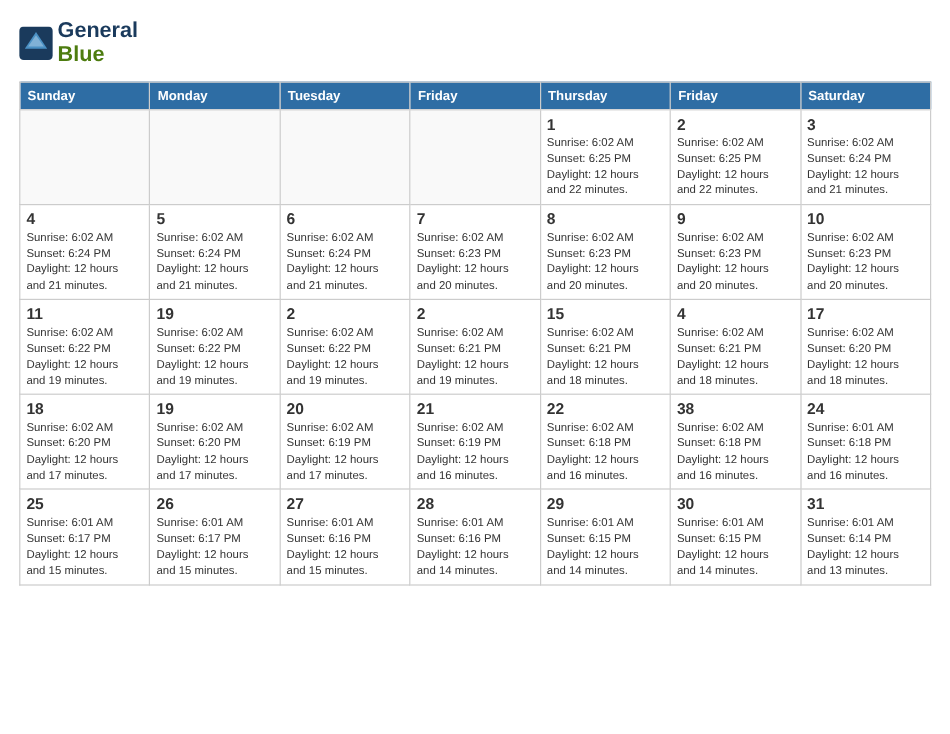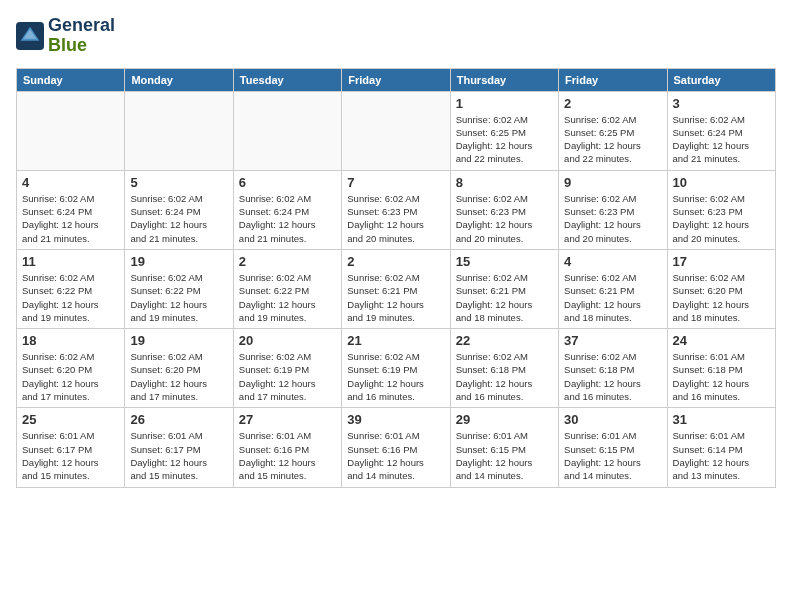--- a/index.html
+++ b/index.html
@@ -280,21 +280,21 @@
 and 16 minutes.</div>
         </td>
         <td>
           <div class="day-number">22</div>
           <div class="day-info" style="white-space: pre-line;">Sunrise: 6:02 AM
 Sunset: 6:18 PM
 Daylight: 12 hours
 and 16 minutes.</div>
         </td>
         <td>
-          <div class="day-number">37</div>
+          <div class="day-number">38</div>
           <div class="day-info" style="white-space: pre-line;">Sunrise: 6:02 AM
 Sunset: 6:18 PM
 Daylight: 12 hours
 and 16 minutes.</div>
         </td>
         <td>
           <div class="day-number">24</div>
           <div class="day-info" style="white-space: pre-line;">Sunrise: 6:01 AM
 Sunset: 6:18 PM
 Daylight: 12 hours
@@ -317,21 +317,21 @@
 and 15 minutes.</div>
         </td>
         <td>
           <div class="day-number">27</div>
           <div class="day-info" style="white-space: pre-line;">Sunrise: 6:01 AM
 Sunset: 6:16 PM
 Daylight: 12 hours
 and 15 minutes.</div>
         </td>
         <td>
-          <div class="day-number">39</div>
+          <div class="day-number">28</div>
           <div class="day-info" style="white-space: pre-line;">Sunrise: 6:01 AM
 Sunset: 6:16 PM
 Daylight: 12 hours
 and 14 minutes.</div>
         </td>
         <td>
           <div class="day-number">29</div>
           <div class="day-info" style="white-space: pre-line;">Sunrise: 6:01 AM
 Sunset: 6:15 PM
 Daylight: 12 hours

